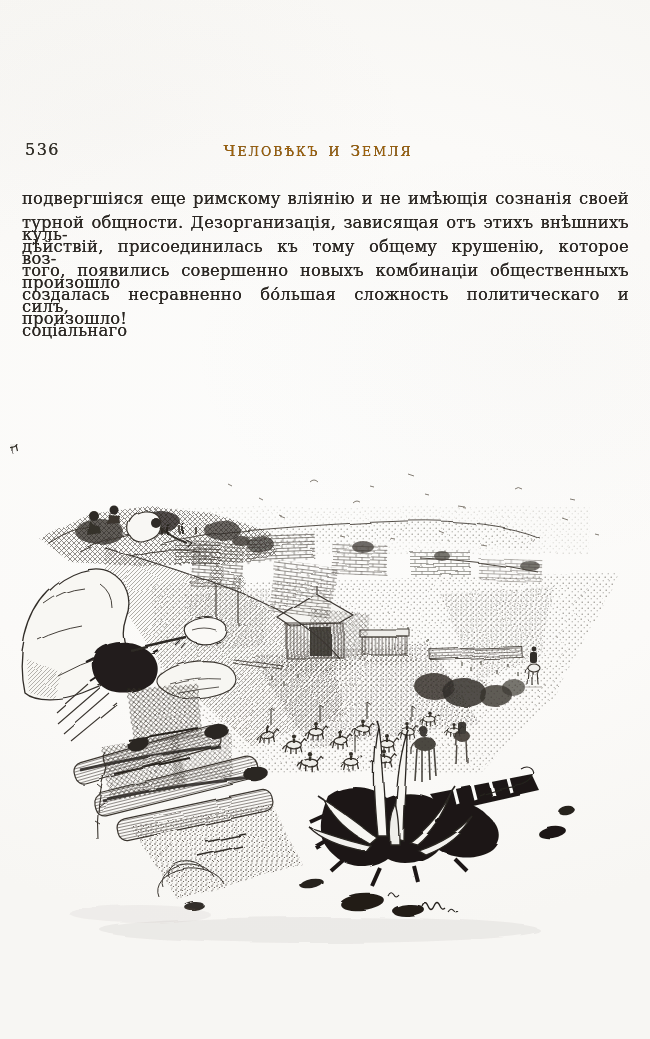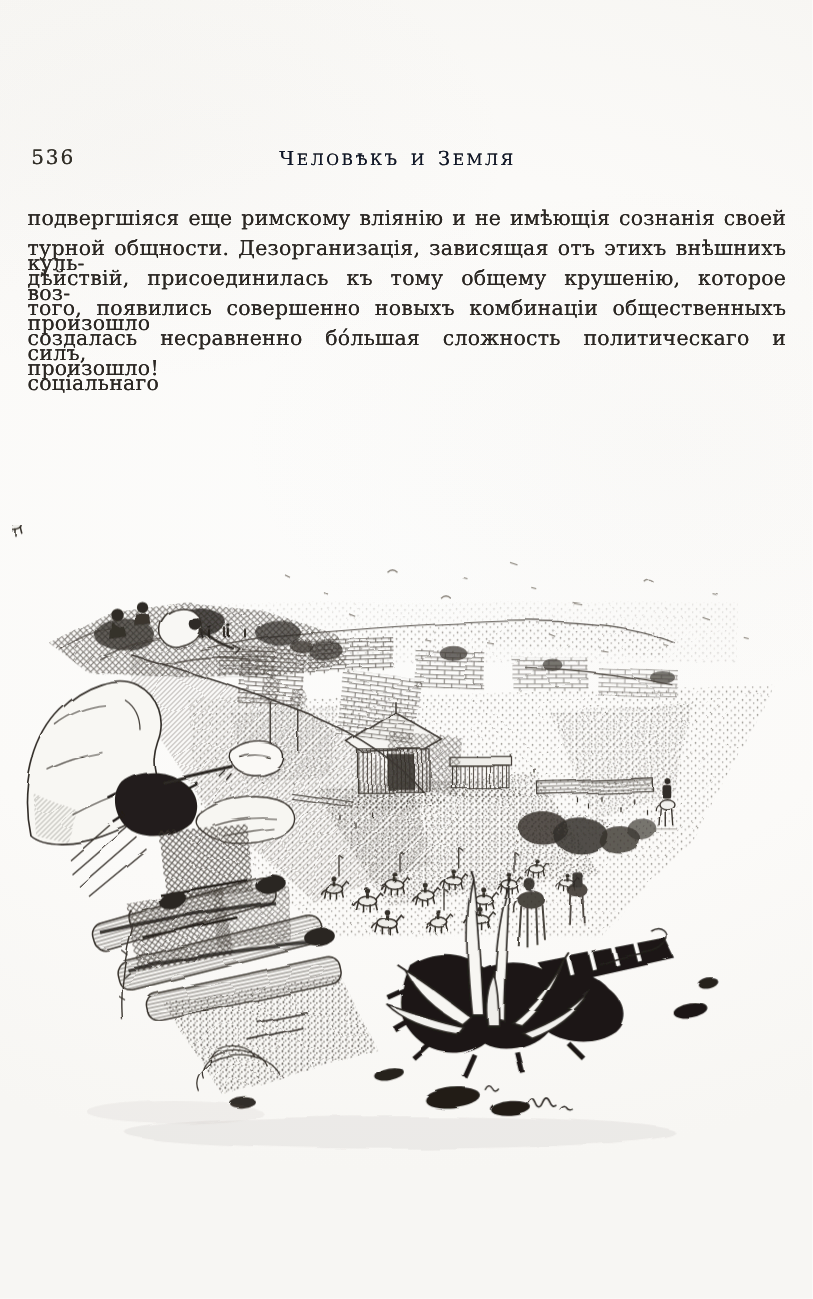--- a/index.html
+++ b/index.html
@@ -7,32 +7,32 @@
     width:650px;height:1039px;
     font-family:"DejaVu Serif","Liberation Serif",serif;
     background:
       radial-gradient(ellipse 420px 260px at 18% 12%, rgba(190,186,178,.05), rgba(0,0,0,0) 70%),
       radial-gradient(ellipse 500px 300px at 82% 34%, rgba(190,186,178,.04), rgba(0,0,0,0) 70%),
       radial-gradient(ellipse 700px 500px at 50% 42%, #fcfcfb 0%, #fbfaf8 60%, #f7f6f3 100%);
     color:#2a2622;
     overflow:hidden;
     position:relative;
   }
-  .page{position:absolute;inset:0;}
+  .page{position:absolute;inset:0;margin-top:24px;}
   .header-row{
     position:absolute;left:22px;top:116px;width:606px;height:26px;
   }
   .page-number{
     position:absolute;left:3px;top:0;
     font-size:16px;letter-spacing:1.5px;color:#333029;
     text-shadow:0 0 .4px #333029;
   }
   .running-title{
     position:absolute;left:0;right:14px;top:1px;text-align:center;
-    color:#0f172a;white-space:nowrap;
+    color:#a16207;white-space:nowrap;
     text-shadow:0 0 .4px #34302a;
   }
   .running-title .cap{font-size:15.5px;letter-spacing:2px;}
   .running-title .sc{font-size:12.5px;letter-spacing:2px;}
   .running-title .wordgap{display:inline-block;width:9px;}
   .body-text{
     position:absolute;left:22px;top:157px;width:607px;
     font-size:16.4px;color:#2b2723;
     text-shadow:0 0 .5px #2b2723;
     letter-spacing:.2px;

